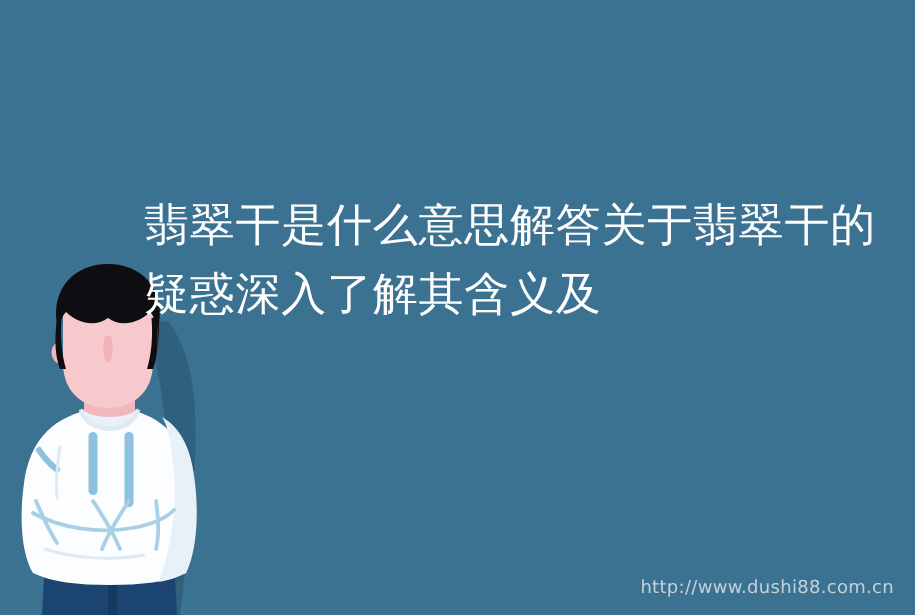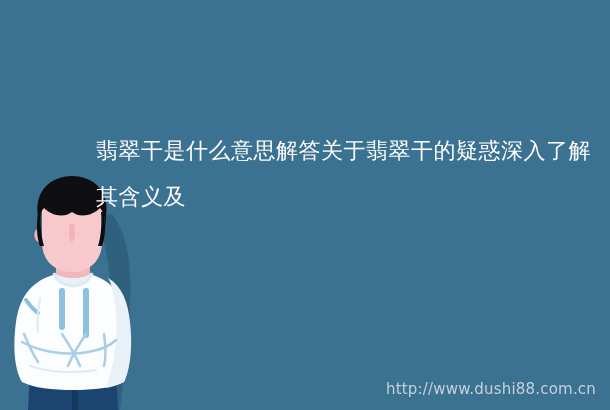--- a/index.html
+++ b/index.html
@@ -16,36 +16,36 @@
     font-family: "DejaVu Sans", "Liberation Sans", sans-serif;
   }
 
   
   #headline {
     position: absolute;
     left: 96px;
     top: 128px;
     width: 500px;
     color: #fdfdfd;
-    font-size: 22px;
+    font-size: 30px;
     line-height: 46px;
     letter-spacing: 0.5px;
     font-weight: 400;
     white-space: pre-wrap;
     text-align: left;
   }
 
   
   #watermark {
     position: absolute;
     right: 14px;
     bottom: 12px;
     color: #d7dfe4;
     opacity: 0.88;
-    font-size: 15px;
+    font-size: 12px;
     letter-spacing: 0.2px;
     font-family: "DejaVu Sans", "Liberation Sans", sans-serif;
   }
 
   
   #figure {
     position: absolute;
     left: 0px;
     top: 176px;
     width: 150px;

